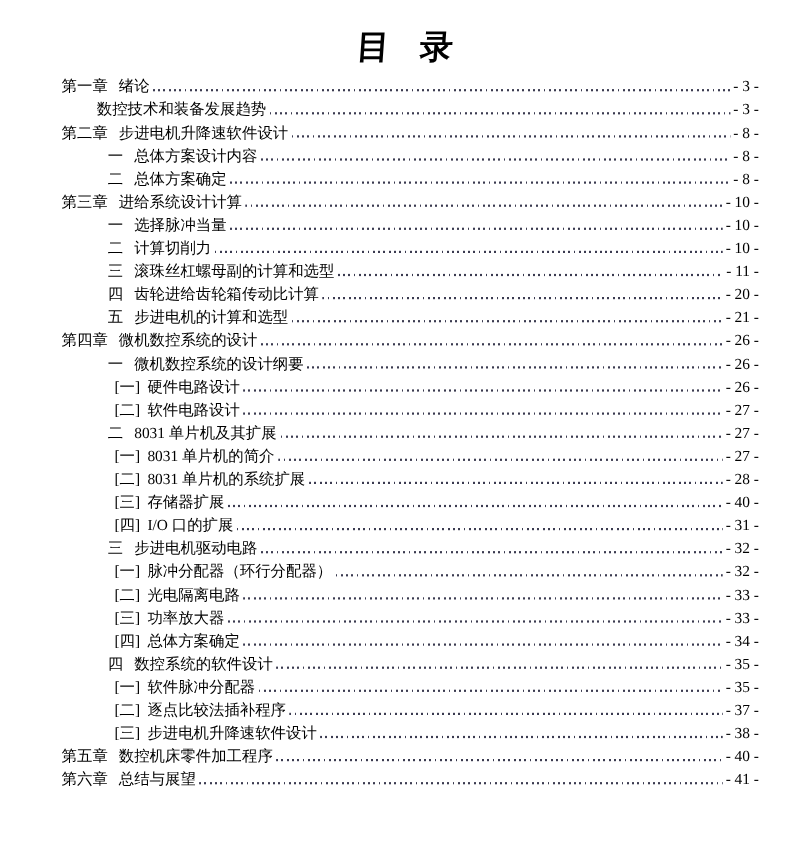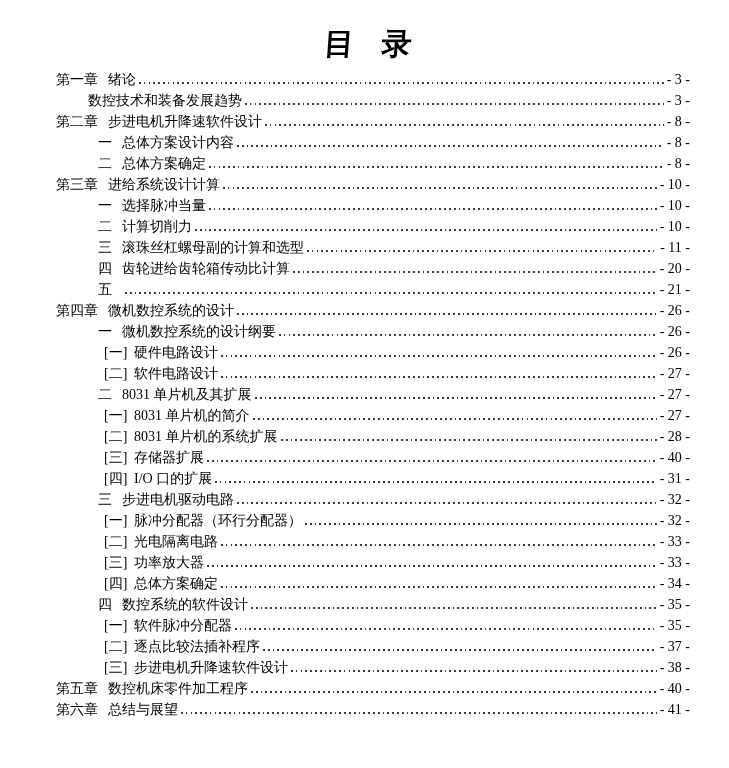--- a/index.html
+++ b/index.html
@@ -125,20 +125,21 @@
     <span class="pg">- 11 -</span>
   </div>
       <div class="row l1">
     <span class="lbl">四</span>
     <span class="ttl">齿轮进给齿轮箱传动比计算</span>
     <span class="leader"></span>
     <span class="pg">- 20 -</span>
   </div>
       <div class="row l1">
     <span class="lbl">五</span>
+    <span class="ttl">步进电机的计算和选型</span>
     <span class="leader"></span>
     <span class="pg">- 21 -</span>
   </div>
       <div class="row chapter">
     <span class="lbl">第四章</span>
     <span class="ttl">微机数控系统的设计</span>
     <span class="leader"></span>
     <span class="pg">- 26 -</span>
   </div>
       <div class="row l1">

